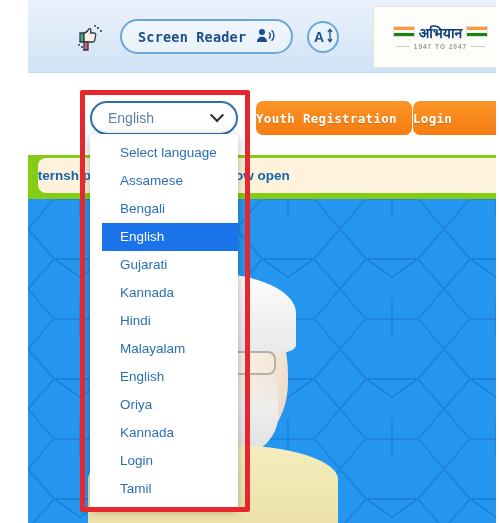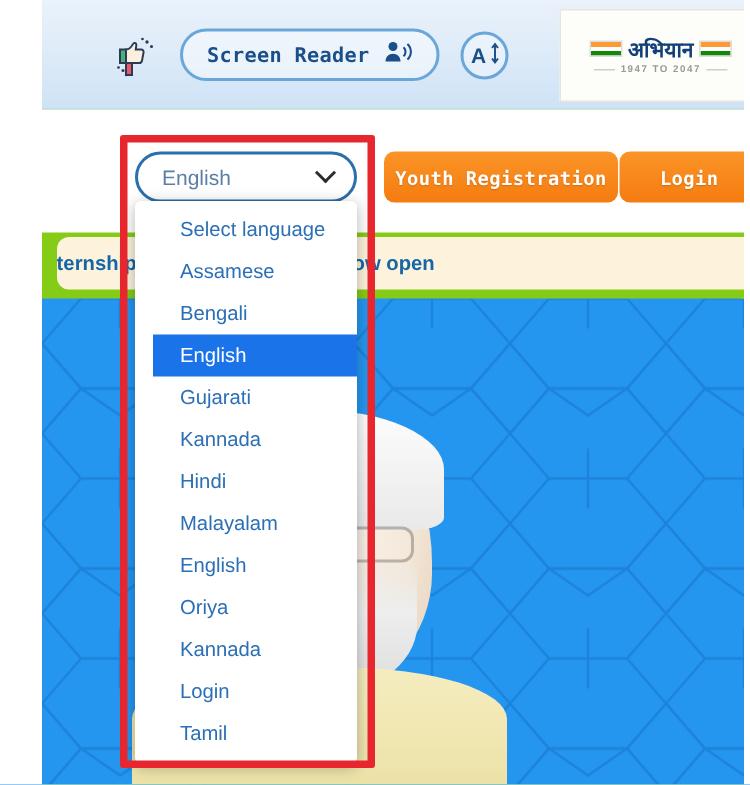--- a/index.html
+++ b/index.html
@@ -53,21 +53,21 @@
   .logo-chakra {
     width:15px; height:15px; border-radius:50%;
     background:radial-gradient(circle at 40% 35%, #4d8fd6 0%, #1d5ba8 60%, #123e7a 100%);
     position:relative; margin:0 1px;
   }
   .logo-chakra::after{
     content:""; position:absolute; left:50%; top:50%;
     width:4px;height:4px;margin:-2px 0 0 -2px;border-radius:50%;
     background:#cfe2f7;
   }
-  .logo-row2 { display:flex; align-items:center; gap:4px; margin-top:1px; }
+  .logo-row2 { display:flex; gap:4px; margin-top:1px; }
   .tri-flag {
     width:22px; height:11px;
     background:linear-gradient(180deg,#ff9933 0 34%, #ffffff 34% 66%, #138808 66% 100%);
     border:0.5px solid #ddd;
   }
   .logo-hi2 { color:#123e7a; font-weight:700; font-size:14px; line-height:1; }
   .logo-years {
     margin-top:3px; font-size:6.5px; letter-spacing:1px;
     color:#9a9a8e; font-weight:700;
     display:flex; align-items:center; gap:4px;
@@ -87,21 +87,21 @@
     display:flex; align-items:center; justify-content:space-between;
     padding:0 14px 0 16px;
     color:#5b7fa6; font-size:14px;
   }
   .chev { width:10px; height:10px; border-right:2px solid #2c2c2c; border-bottom:2px solid #2c2c2c;
           transform:rotate(45deg) translate(-2px,-2px); }
   .btn-orange {
     position:absolute; top:28px; height:34px;
     background:linear-gradient(180deg,#fb9427 0%, #f57c10 100%);
     border-radius:7px; color:#fff;
-    display:flex; align-items:center; justify-content:center;
+    display:flex; align-items:center; justify-content:flex-start;
     font-size:12.5px; font-weight:700; letter-spacing:.3px;
     font-family:"DejaVu Sans Mono", monospace;
     text-shadow:0 1px 1px rgba(0,0,0,.18);
   }
   #btn-youth { left:228px; width:156px; }
   #btn-login { left:385px; width:93px; }
 
   
   .notice {
     position:absolute; left:10px; top:158px; width:481px; height:35px;

